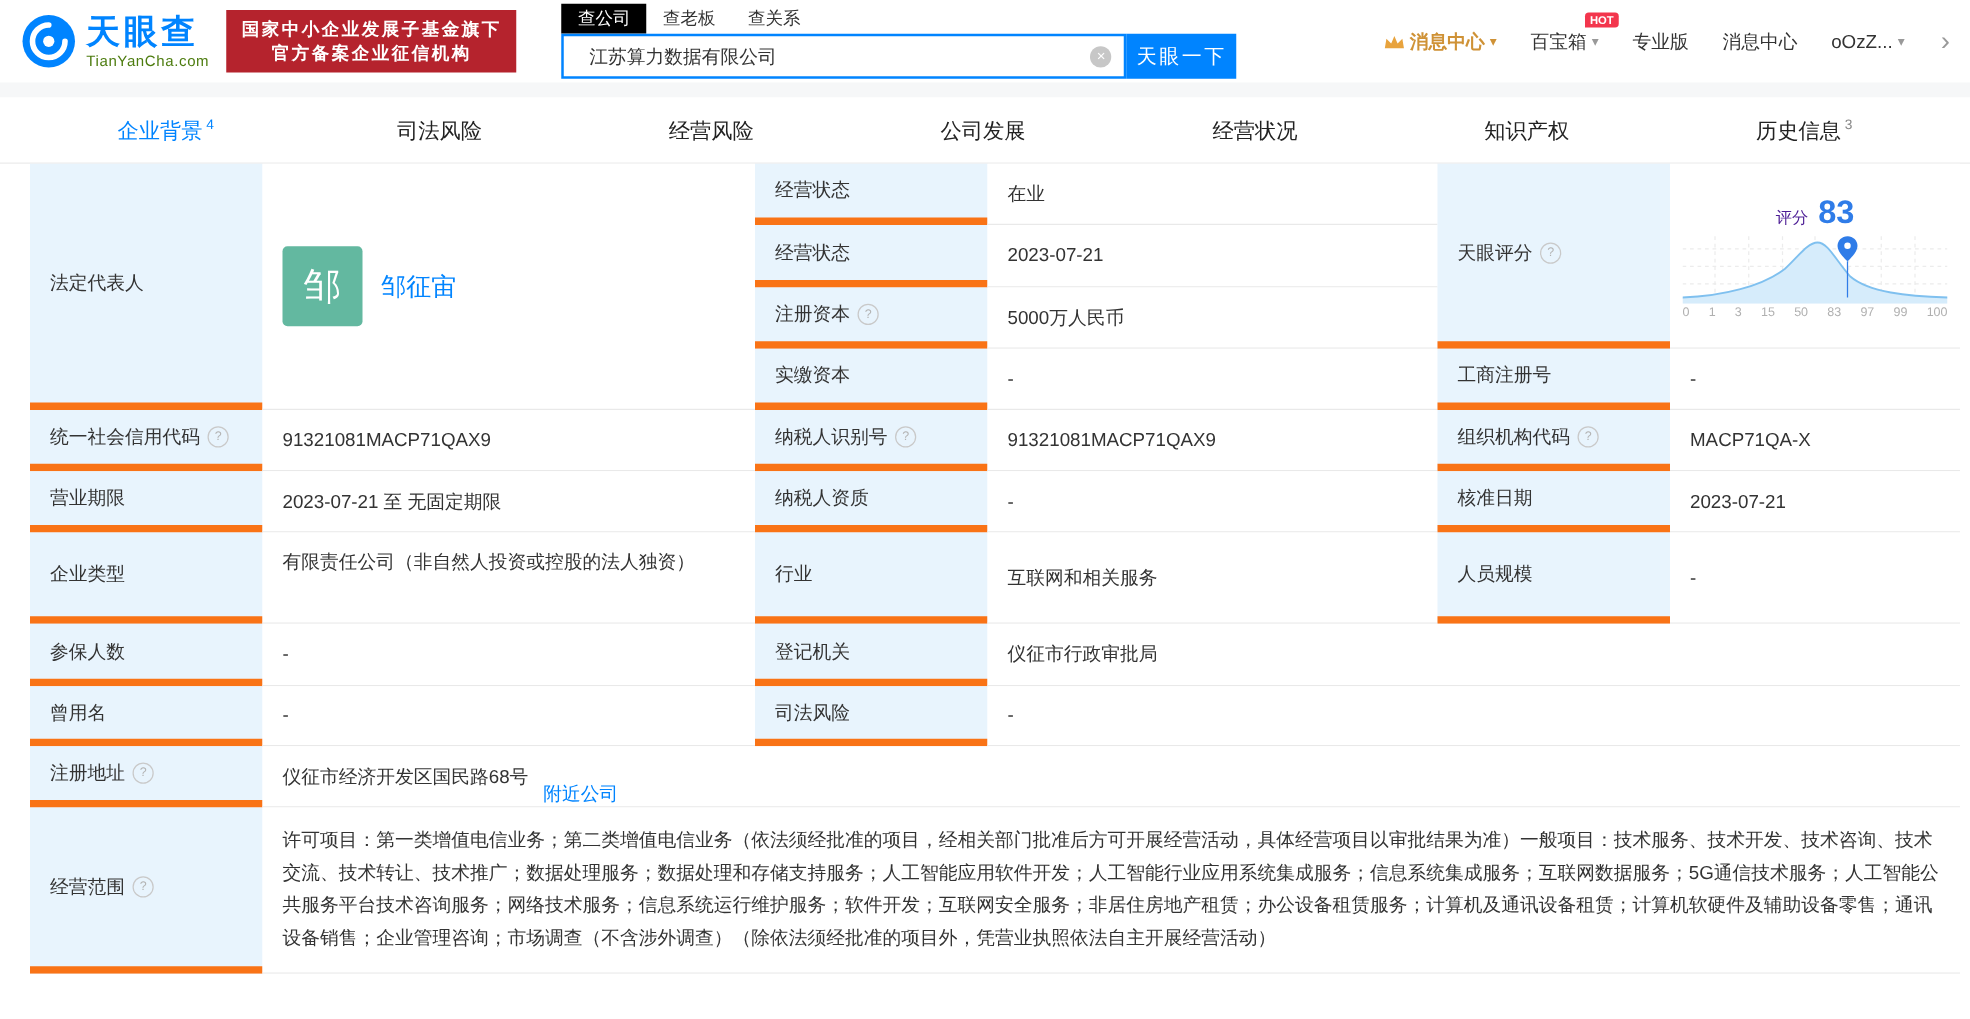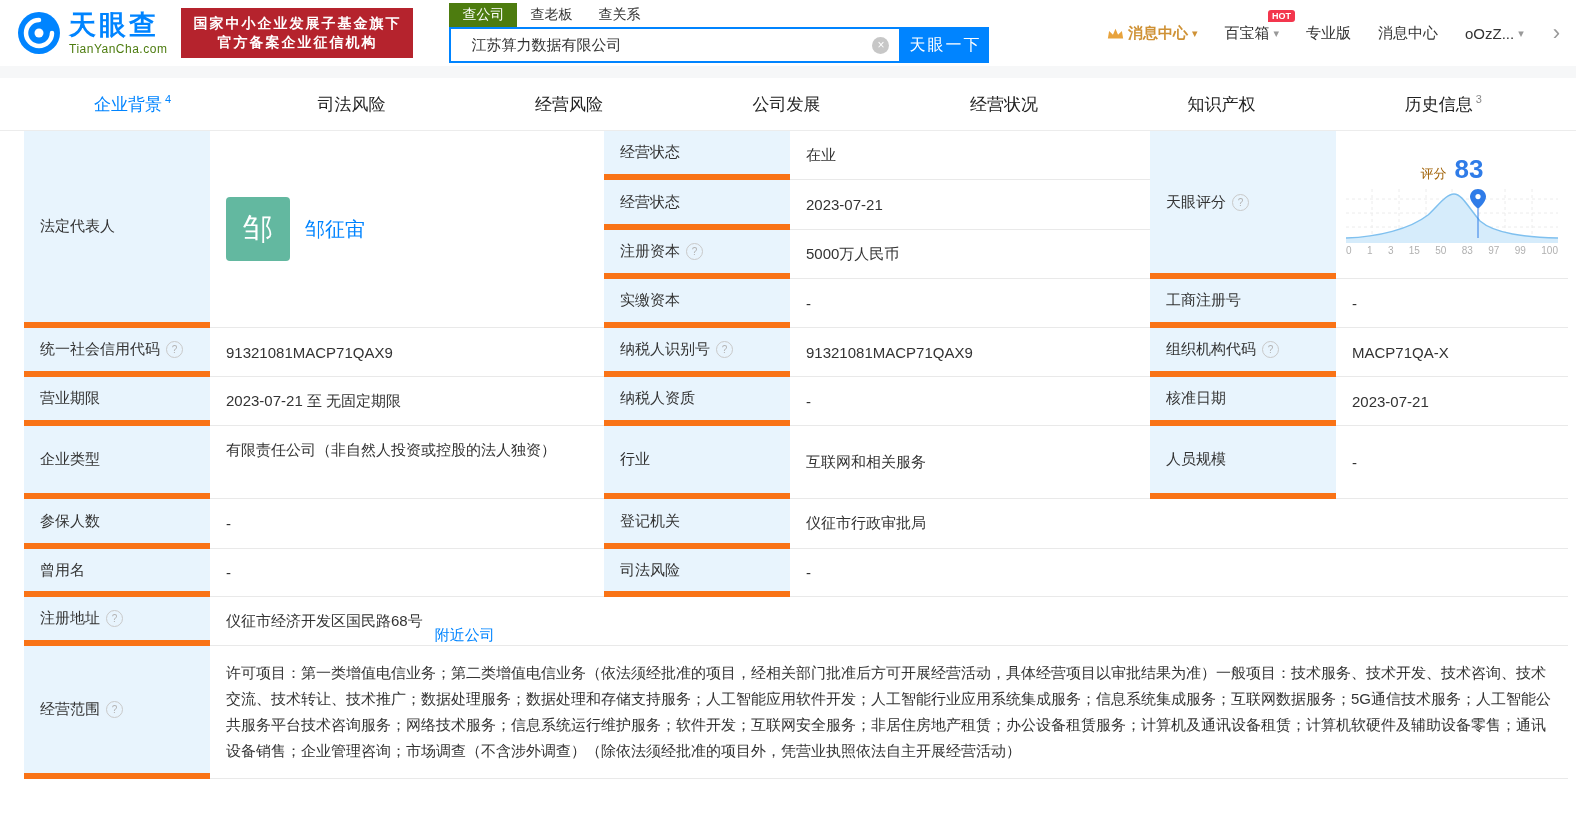--- a/index.html
+++ b/index.html
@@ -7,21 +7,21 @@
   
   .header{display:flex;align-items:center;height:66px;padding:0 16px;box-sizing:border-box;}
   .logo{display:flex;align-items:center;gap:7px;cursor:pointer;}
   .logo-text{display:flex;flex-direction:column;line-height:1;}
   .brand{color:#0084ff;font-size:27px;font-weight:bold;letter-spacing:3px;}
   .domain{font-size:12px;color:#4d7c0f;margin-top:4px;letter-spacing:.5px;}
   .badge{background:#b5232d;color:#fff;font-size:14px;font-weight:bold;padding:6px 12px;margin-left:14px;text-align:center;letter-spacing:2px;line-height:19px;}
   .search{margin-left:36px;}
   .stabs{display:flex;font-size:14px;margin-bottom:0;}
   .stab{padding:3px 13px;cursor:pointer;color:#333;}
-  .stab.active{background:#4d7c0f;color:#fff;}
+  .stab.active{background:#000000;color:#fff;}
   .sbox{display:flex;}
   .sinput{width:452px;height:36px;border:2px solid #0084ff;display:flex;align-items:center;box-sizing:border-box;background:#fff;}
   .sinput input{border:none;outline:none;flex:1;font-size:15px;padding:0 20px;color:#333;font-family:inherit;background:transparent;}
   .clear{width:17px;height:17px;border-radius:50%;background:#c7c7c7;color:#fff;font-size:12px;display:flex;align-items:center;justify-content:center;margin-right:10px;cursor:pointer;flex:none;}
   .sbtn{width:88px;height:36px;background:#0084ff;color:#fff;font-size:16px;display:flex;align-items:center;justify-content:center;cursor:pointer;letter-spacing:2px;border:none;}
   .nav{margin-left:auto;display:flex;align-items:center;gap:27px;font-size:15px;color:#333;}
   .nav-item{display:flex;align-items:center;gap:4px;cursor:pointer;position:relative;white-space:nowrap;}
   .vip{color:#cf9236;font-weight:bold;}
   .caret{font-size:11px;color:#999;}
   .vip .caret{color:#cf9236;}
@@ -43,21 +43,21 @@
   .val.scope{display:block;padding:14px 16px;line-height:26px;}
   .help{display:inline-flex;width:15px;height:15px;border:1px solid #c9c9c9;border-radius:50%;color:#b3b3b3;font-size:10px;align-items:center;justify-content:center;margin-left:6px;cursor:pointer;flex:none;}
   .rep{gap:15px;}
   .avatar{width:64px;height:64px;border-radius:4px;background:#63b8a0;color:#fff;font-size:30px;display:flex;align-items:center;justify-content:center;cursor:pointer;flex:none;}
   .link{color:#0084ff;text-decoration:none;cursor:pointer;}
   .name{font-size:20px;}
   .addr-link{margin-left:12px;margin-top:28px;}
   
   .score-cell{flex-direction:column;justify-content:center;padding:4px 10px;}
   .score-top{display:flex;align-items:baseline;gap:8px;}
-  .score-word{font-size:13px;color:#a16207;}
+  .score-word{font-size:13px;color:#4c1d95;}
   .score-num{font-size:26px;font-weight:bold;color:#2f7ce8;}
   .axis{display:flex;justify-content:space-between;width:212px;font-size:10px;color:#b0b0b0;margin-top:2px;}
 </style>
 </head>
 <body>
 
 <div class="header">
   <div class="logo">
     <svg width="46" height="46" viewBox="0 0 46 46">
       <circle cx="23" cy="23" r="21" fill="#0084ff"></circle>

